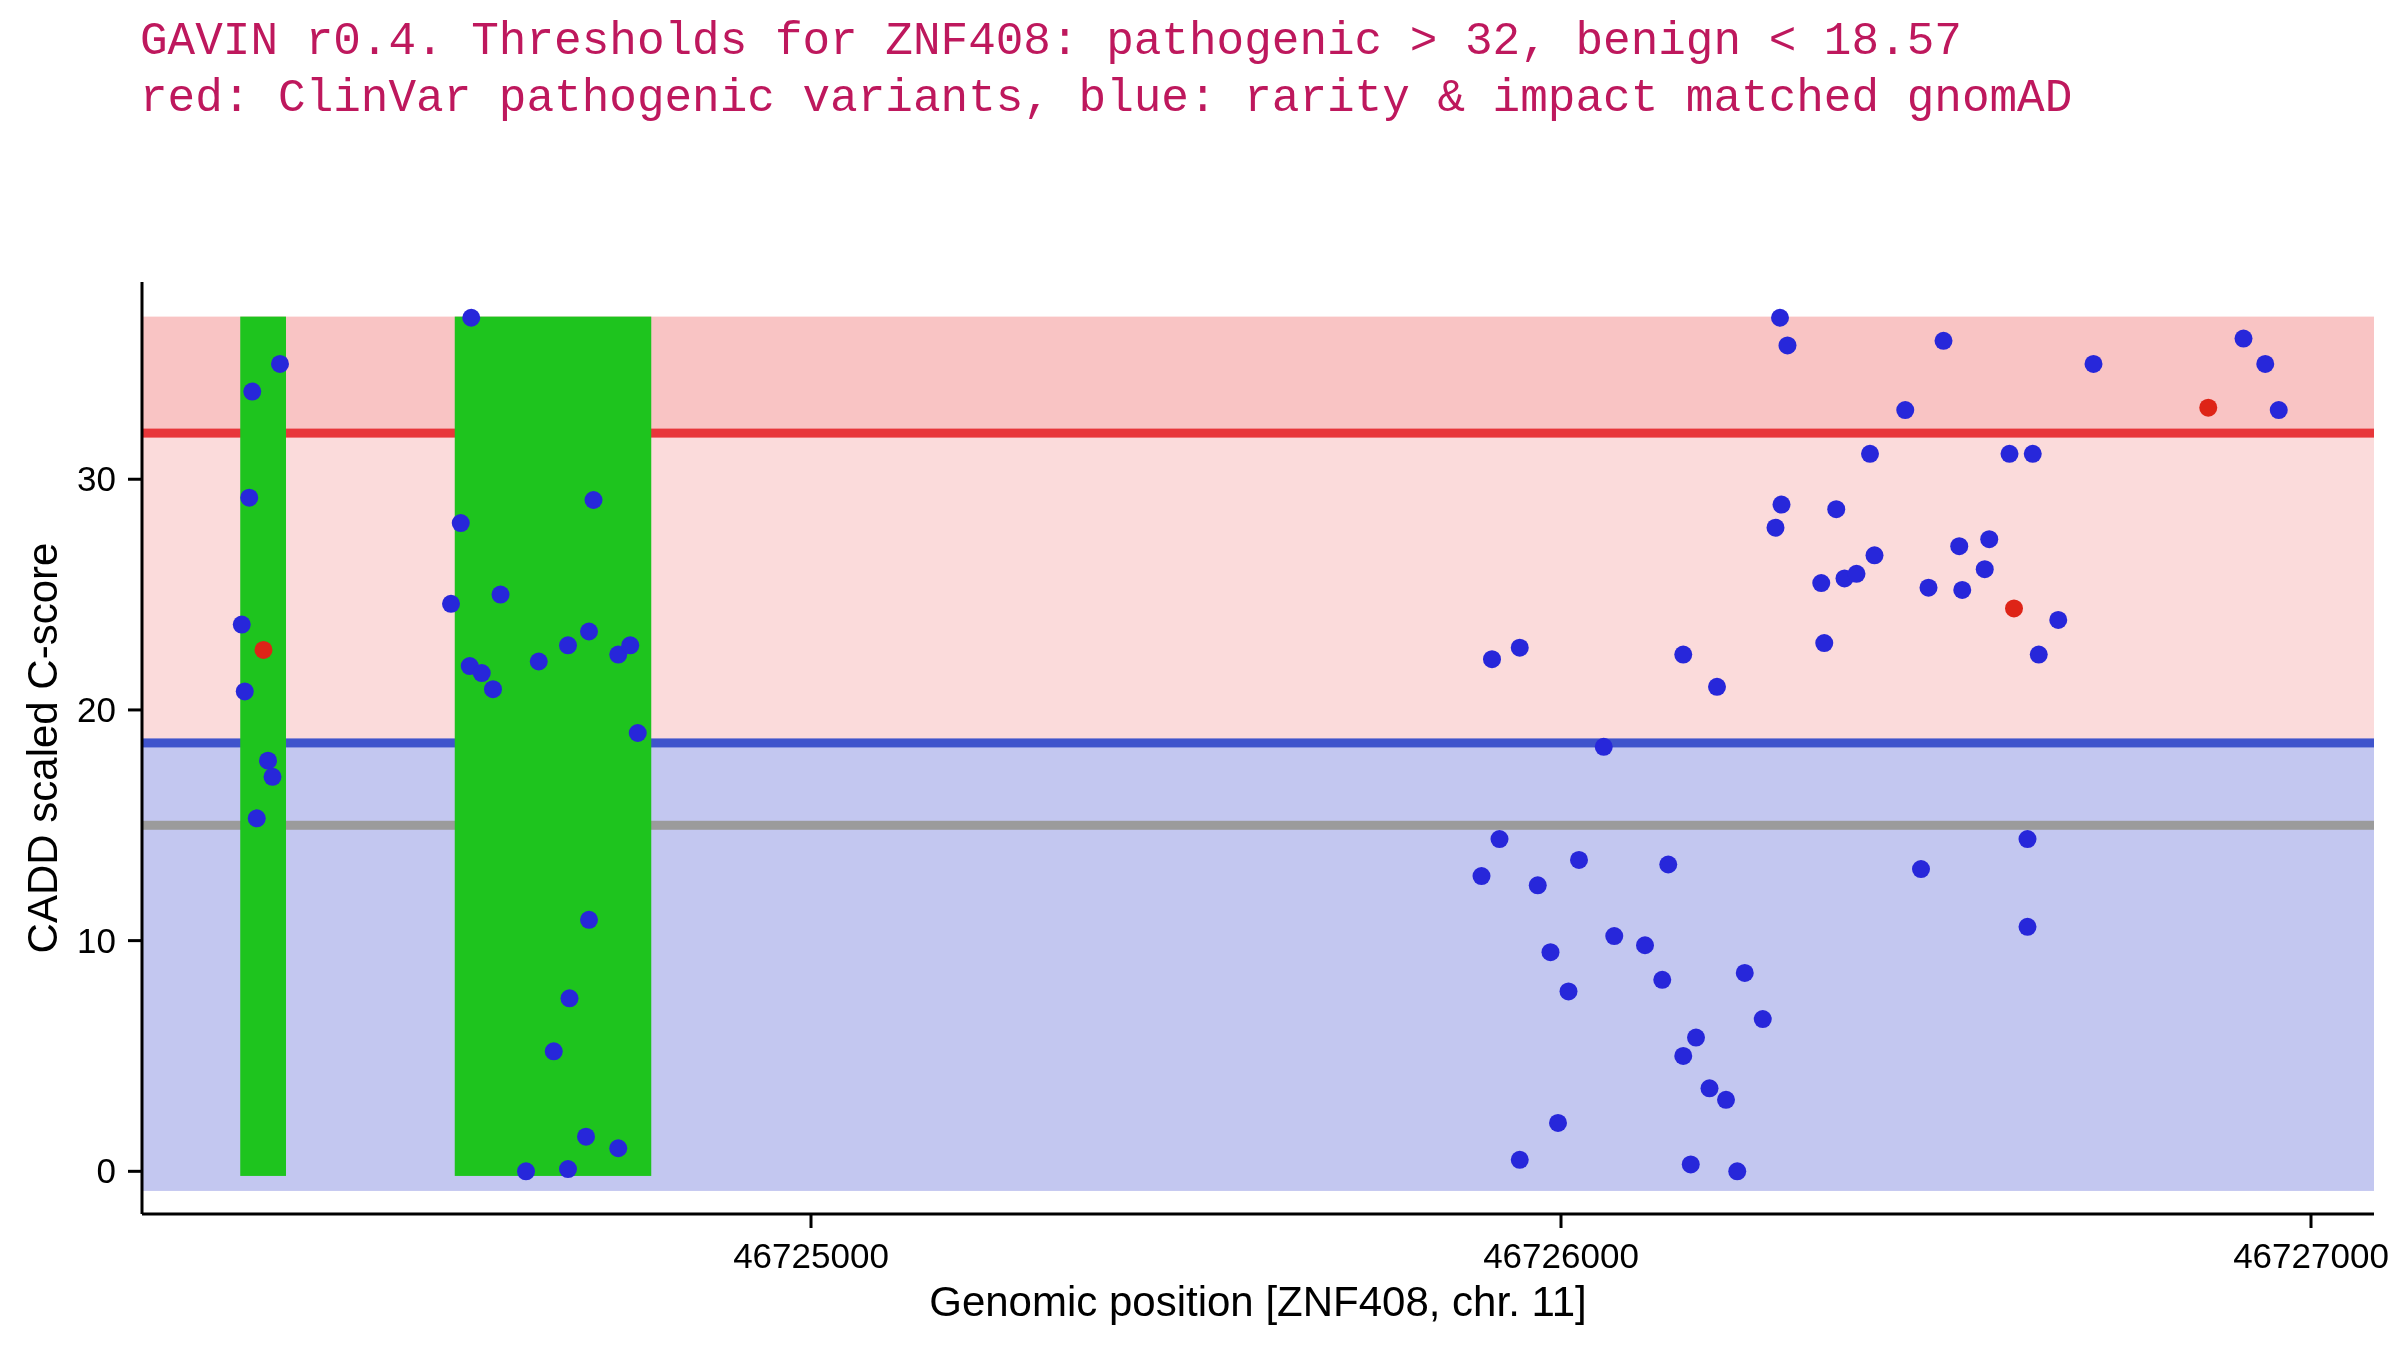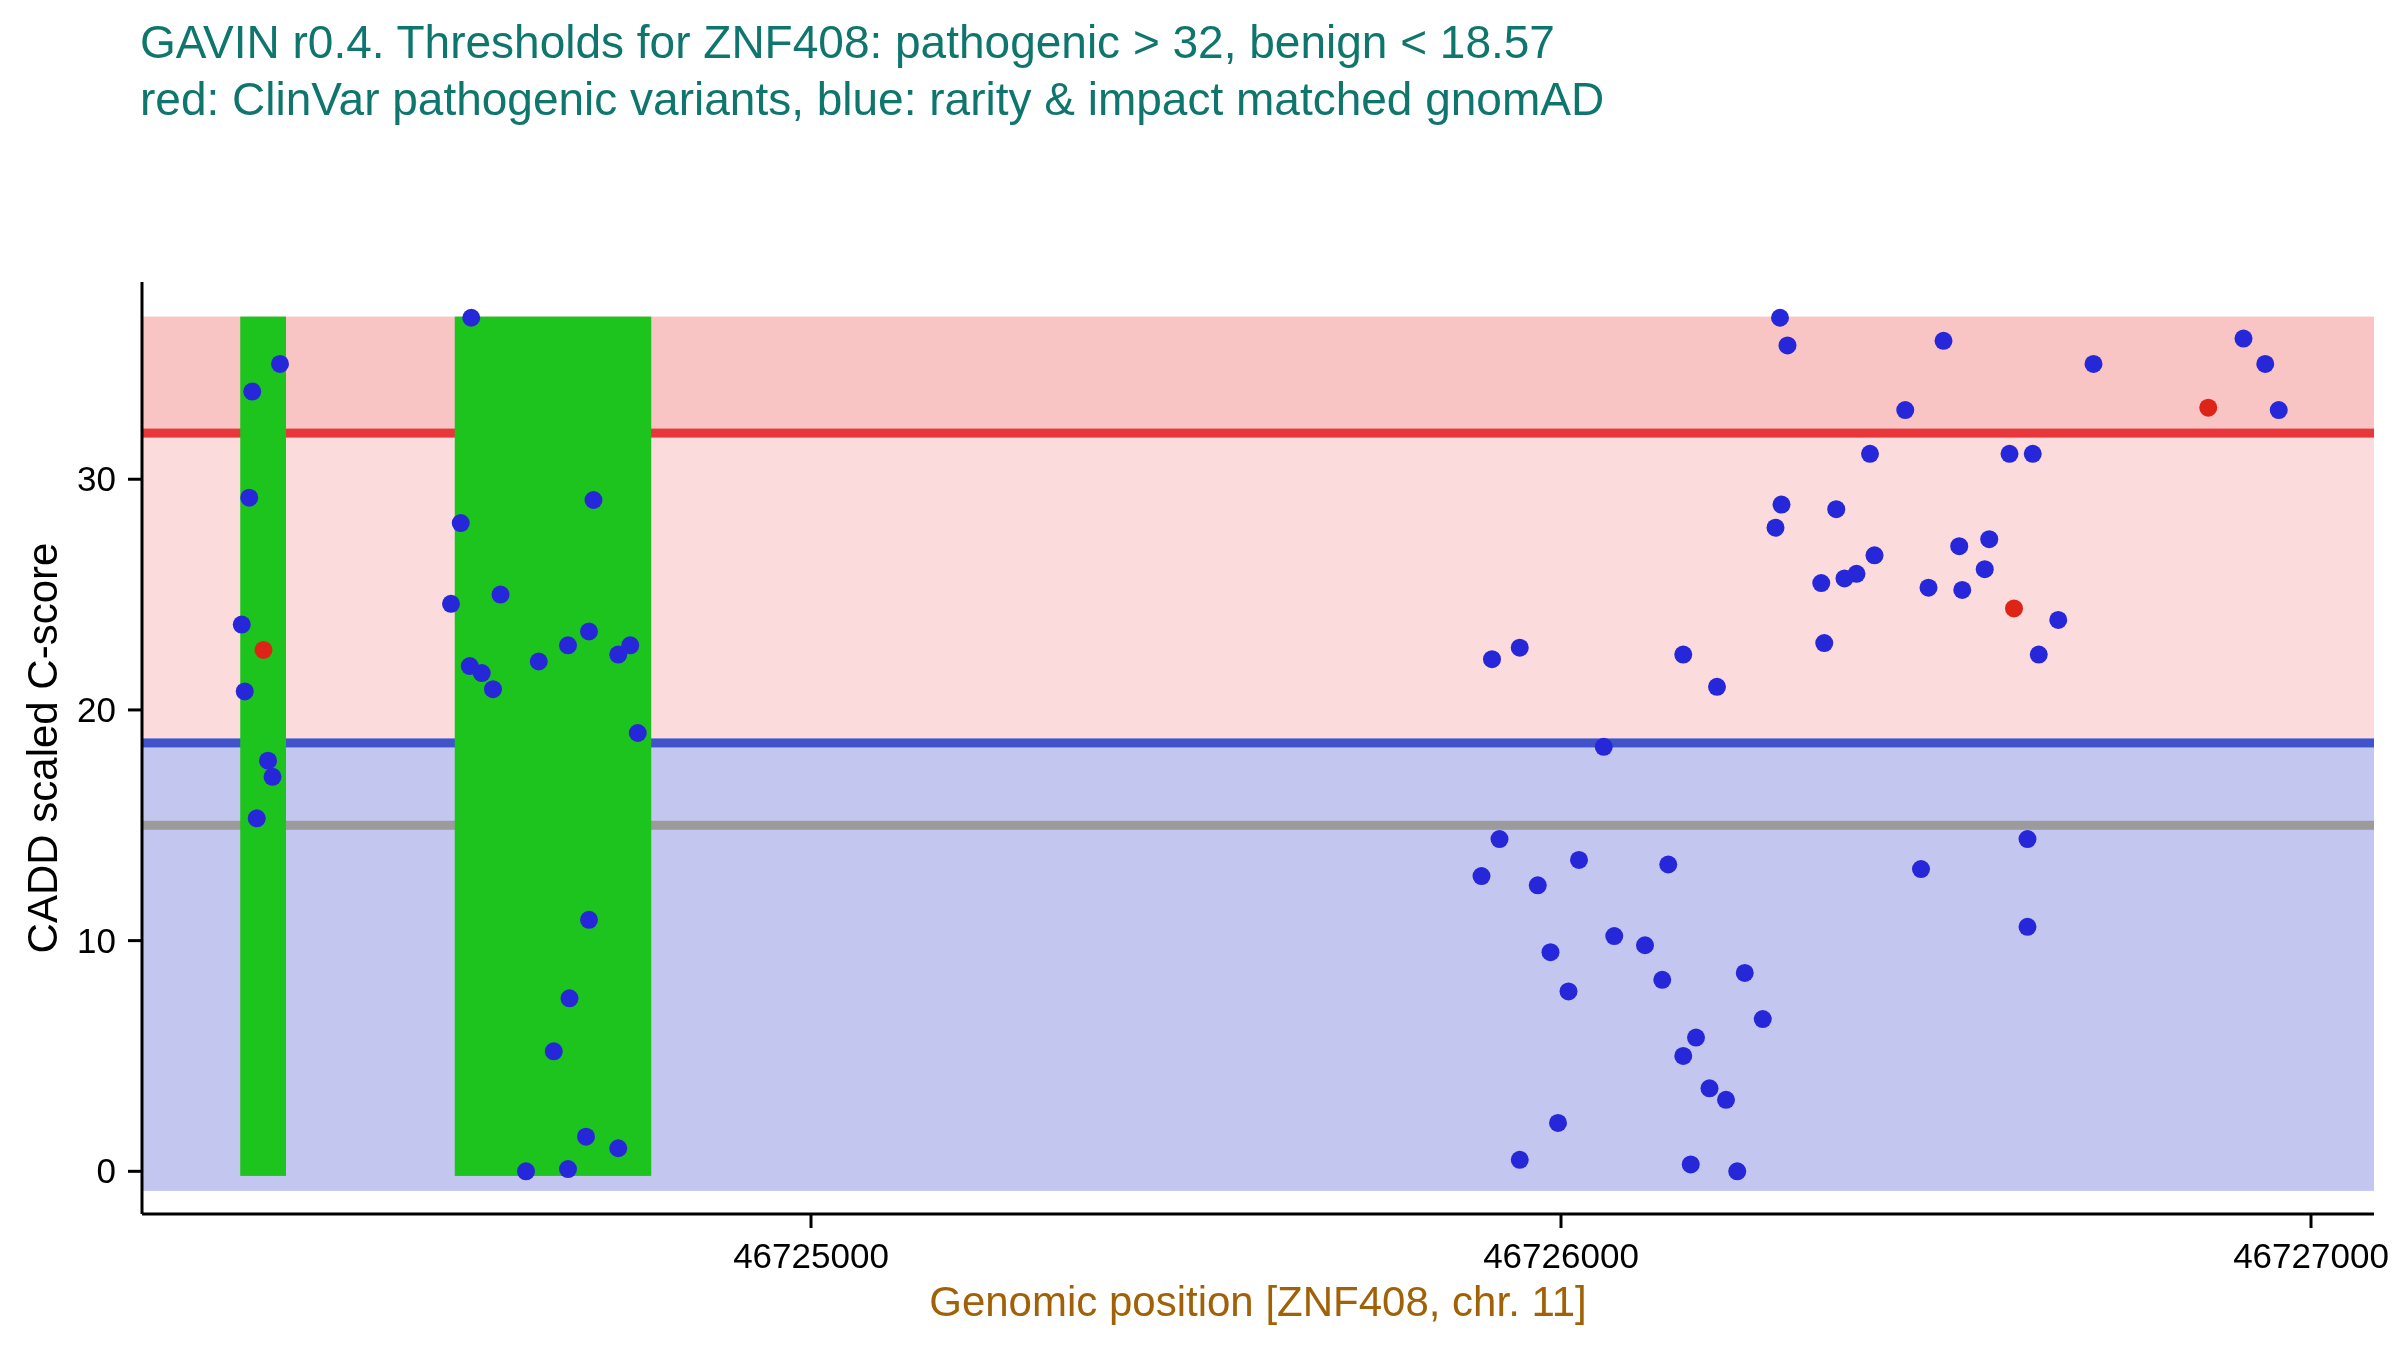--- a/index.html
+++ b/index.html
@@ -1,22 +1,22 @@
 <!DOCTYPE html>
 <html><head>
 <meta charset="utf-8">
 <style>
   html,body{margin:0;padding:0;background:#ffffff;}
   #canvas{position:relative;width:2400px;height:1350px;background:#ffffff;font-family:"Liberation Sans",sans-serif;overflow:hidden;}
   #plot{position:absolute;left:0;top:0;}
   #plot text{font-family:"Liberation Sans",sans-serif;fill:#000000;}
-  #titleblock{position:absolute;left:140px;top:14px;font-size:46px;line-height:57px;color:#0f766e;white-space:nowrap;}
+  #titleblock{position:absolute;left:140px;top:14px;font-size:46px;line-height:57px;color:#be185d;white-space:nowrap;font-family:Liberation Mono, monospace;}
   #ylab-wrap{position:absolute;left:6px;top:282px;height:932px;width:74px;display:flex;align-items:center;justify-content:center;}
   #ylab{transform:rotate(-90deg);white-space:nowrap;font-size:42px;color:#000000;}
-  #xlab{position:absolute;left:142px;width:2232px;top:1278px;text-align:center;font-size:42px;color:#a16207;}
+  #xlab{position:absolute;left:142px;width:2232px;top:1278px;text-align:center;font-size:42px;color:#000000;}
 </style>
 </head>
 <body>
 
 <div id="canvas">
   <svg id="plot" width="2400" height="1350">
       <rect x="142" y="316.6039603960396" width="2232" height="116.49999999999989" fill="#f9c4c4"></rect>
       <rect x="142" y="433.1039603960395" width="2232" height="309.820792079208" fill="#fbdbdb"></rect>
       <rect x="142" y="742.9247524752475" width="2232" height="448.00594059405944" fill="#c3c7f0"></rect>
       <rect x="142" y="428.6039603960395" width="2232" height="9" fill="#e8363a"></rect>

